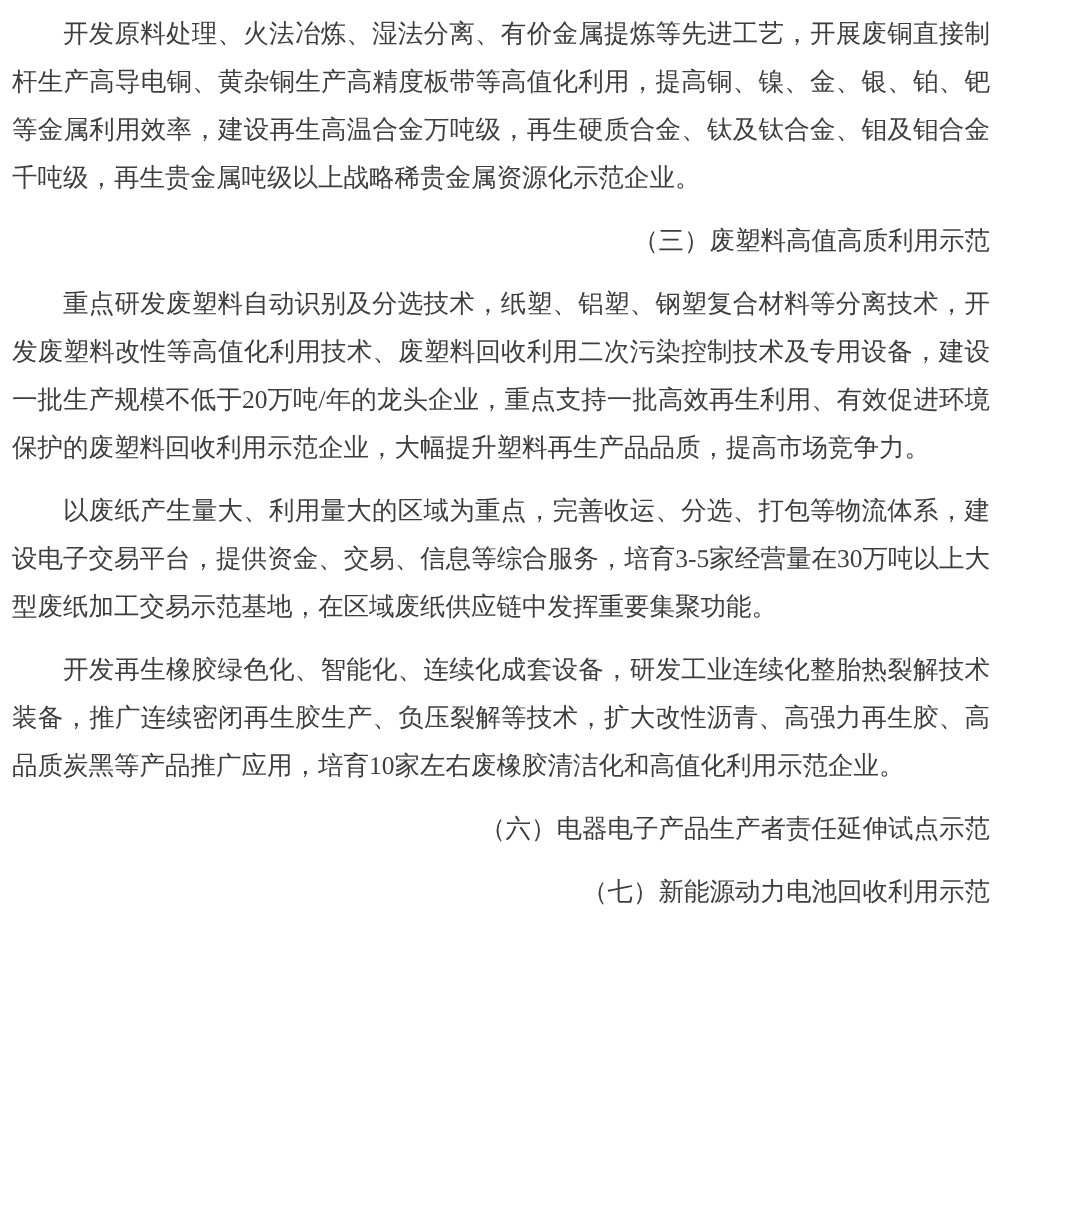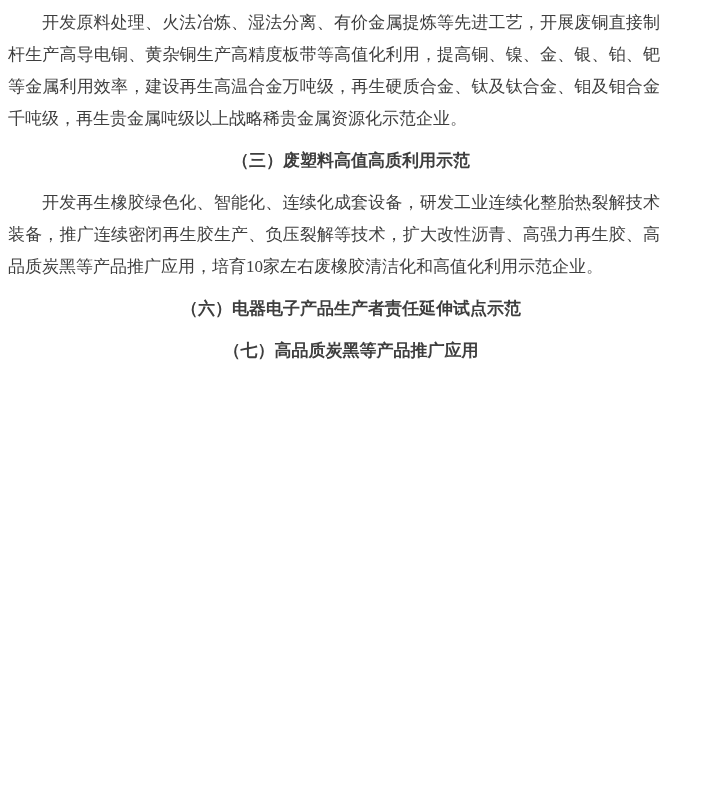--- a/index.html
+++ b/index.html
@@ -24,26 +24,28 @@
   .doc p {
     margin: 10px 0;
     text-indent: 2em;
     text-align: justify;
     word-break: break-all;
   }
   .doc p:first-child {
     margin-top: 0;
   }
   .doc p.heading {
-    text-align: center;
-    font-weight: bold;
+    text-align: right;
+    font-weight: normal;
   }
 </style>
 </head>
 <body>
 
 <div class="doc">
   <p>开发原料处理、火法冶炼、湿法分离、有价金属提炼等先进工艺，开展废铜直接制杆生产高导电铜、黄杂铜生产高精度板带等高值化利用，提高铜、镍、金、银、铂、钯等金属利用效率，建设再生高温合金万吨级，再生硬质合金、钛及钛合金、钼及钼合金千吨级，再生贵金属吨级以上战略稀贵金属资源化示范企业。</p>
   <p class="heading">（三）废塑料高值高质利用示范</p>
+  <p>重点研发废塑料自动识别及分选技术，纸塑、铝塑、钢塑复合材料等分离技术，开发废塑料改性等高值化利用技术、废塑料回收利用二次污染控制技术及专用设备，建设一批生产规模不低于20万吨/年的龙头企业，重点支持一批高效再生利用、有效促进环境保护的废塑料回收利用示范企业，大幅提升塑料再生产品品质，提高市场竞争力。</p>
+  <p>以废纸产生量大、利用量大的区域为重点，完善收运、分选、打包等物流体系，建设电子交易平台，提供资金、交易、信息等综合服务，培育3-5家经营量在30万吨以上大型废纸加工交易示范基地，在区域废纸供应链中发挥重要集聚功能。</p>
   <p>开发再生橡胶绿色化、智能化、连续化成套设备，研发工业连续化整胎热裂解技术装备，推广连续密闭再生胶生产、负压裂解等技术，扩大改性沥青、高强力再生胶、高品质炭黑等产品推广应用，培育10家左右废橡胶清洁化和高值化利用示范企业。</p>
   <p class="heading">（六）电器电子产品生产者责任延伸试点示范</p>
-  <p class="heading">（七）高品质炭黑等产品推广应用</p>
+  <p class="heading">（七）新能源动力电池回收利用示范</p>
 </div>
 
 </body></html>

